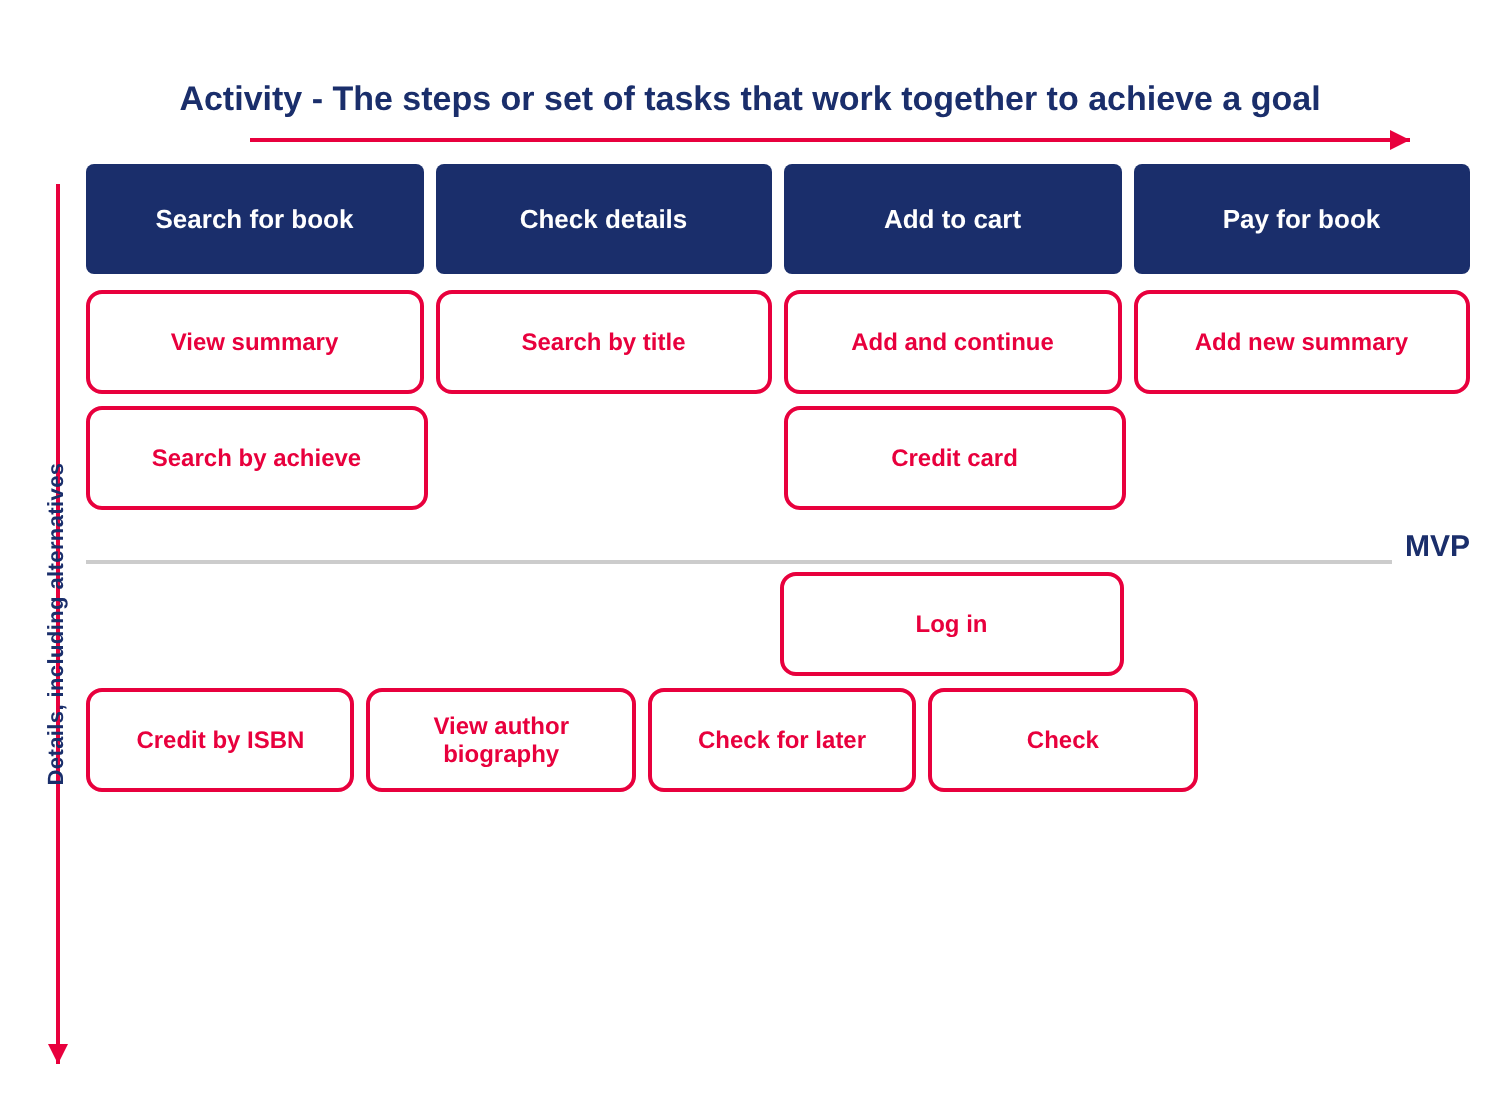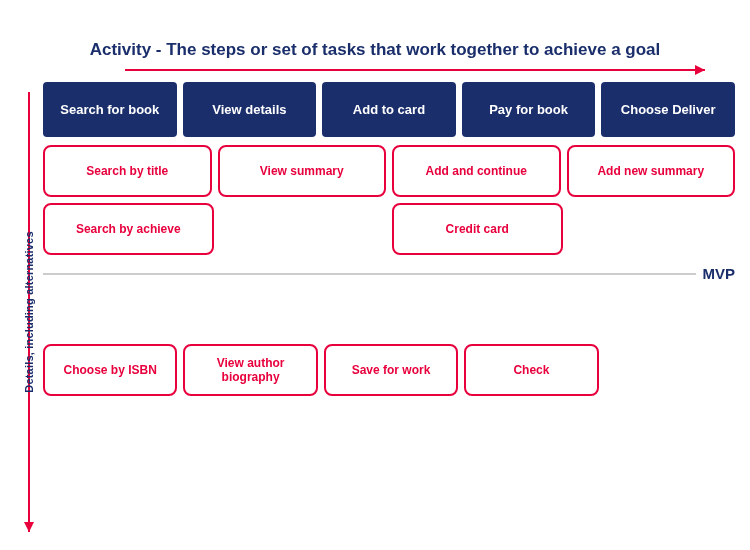--- a/index.html
+++ b/index.html
@@ -163,21 +163,21 @@
       background: #fff;
     }
 
     .cell.empty {
       border: none;
       background: transparent;
     }
 
     .mvp-divider {
       display: flex;
-      align-items: center;
+      align-items: flex-end;
       margin: 4px 0;
       position: relative;
     }
 
     .mvp-divider hr {
       flex: 1;
       border: none;
       border-top: 2px solid #ccc;
       margin: 0;
     }
@@ -206,60 +206,58 @@
       <div class="vertical-label">Details, including alternatives</div>
     </div>
 
     <div class="content-area">
 
       <div class="columns-header">
         <div class="col-header">
           <span>Search for book</span>
         </div>
         <div class="col-header">
-          <span>View details</span>
-        </div>
-        <div class="col-header">
-          <span>Add to card</span>
+          <span>Check details</span>
+        </div>
+        <div class="col-header">
+          <span>Add to cart</span>
         </div>
         <div class="col-header">
           <span>Pay for book</span>
         </div>
-        <div class="col-header">
-          <span>Choose Deliver</span>
-        </div>
-      </div>
-
-      <div class="row-block">
+      </div>
+
+      <div class="row-block">
+        <div class="cell">View summary</div>
         <div class="cell">Search by title</div>
-        <div class="cell">View summary</div>
         <div class="cell">Add and continue</div>
         <div class="cell">Add new summary</div>
       </div>
 
       <div class="row-block">
         <div class="cell">Search by achieve</div>
         <div class="cell empty"></div>
         <div class="cell">Credit card</div>
         <div class="cell empty"></div>
       </div>
 
       <div class="mvp-divider">
         <hr>
         <span class="mvp-label">MVP</span>
       </div>
 
       <div class="row-block">
         <div class="cell empty"></div>
         <div class="cell empty"></div>
-        <div class="cell empty"></div>
-      </div>
-
-      <div class="row-block">
-        <div class="cell">Choose by ISBN</div>
+        <div class="cell">Log in</div>
+        <div class="cell empty"></div>
+      </div>
+
+      <div class="row-block">
+        <div class="cell">Credit by ISBN</div>
         <div class="cell">View author biography</div>
-        <div class="cell">Save for work</div>
+        <div class="cell">Check for later</div>
         <div class="cell">Check</div>
         <div class="cell empty"></div>
       </div>
     </div>
   </div>
 </div>
 
 </body></html>

